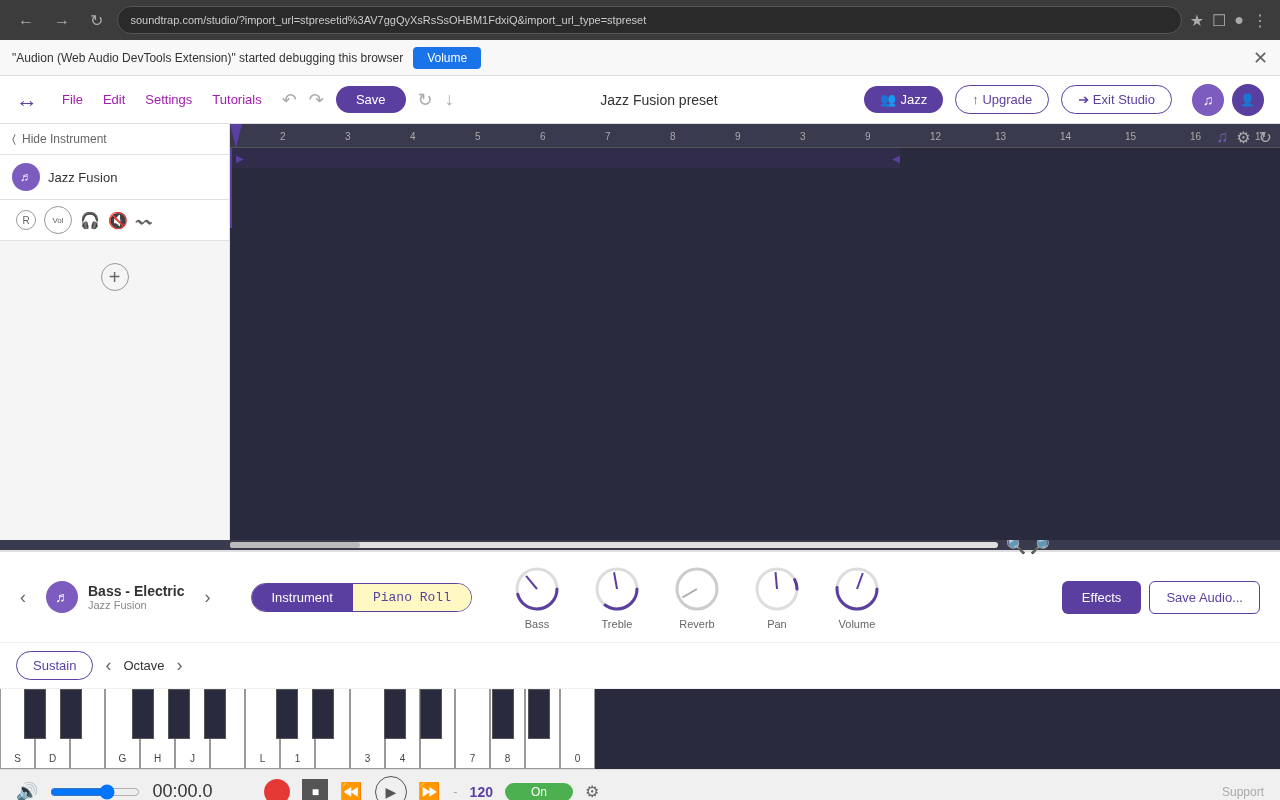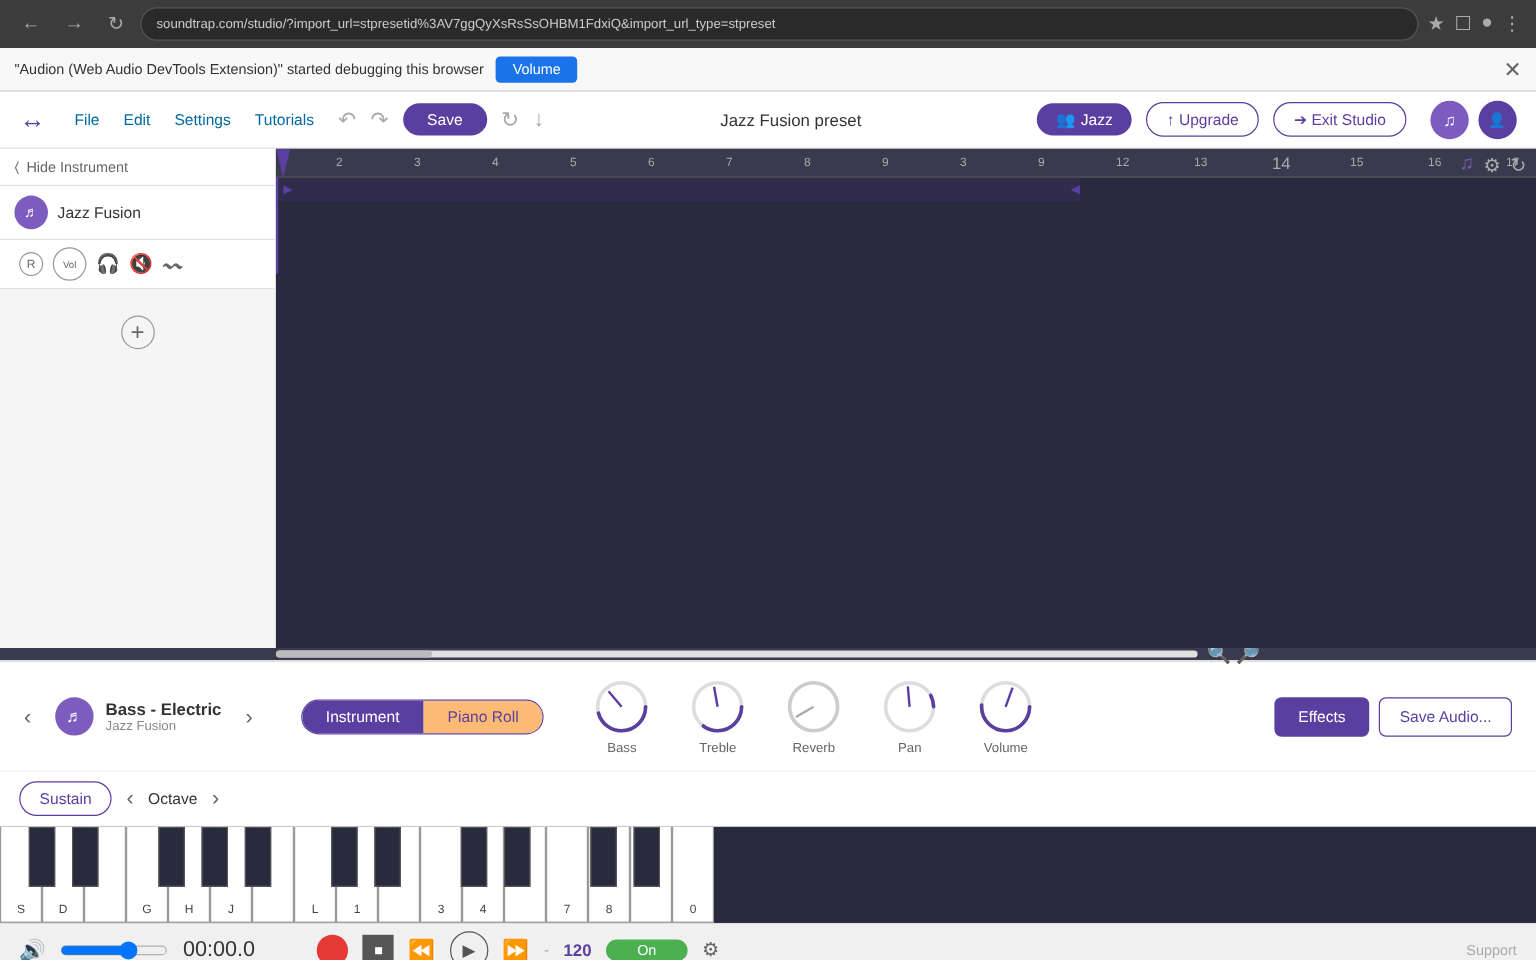--- a/index.html
+++ b/index.html
@@ -14,21 +14,21 @@
     
     .debug-bar { background: #f8f8f8; height: 36px; display: flex; align-items: center; padding: 0 12px; border-bottom: 1px solid #ddd; gap: 10px; }
     .debug-text { font-size: 12px; color: #333; }
     .cancel-btn { background: #1a73e8; color: white; border: none; border-radius: 4px; padding: 4px 14px; cursor: pointer; font-size: 12px; }
     .close-x { margin-left: auto; background: none; border: none; font-size: 18px; cursor: pointer; color: #666; }
 
     
     .app-header { background: white; height: 48px; display: flex; align-items: center; padding: 0 16px; border-bottom: 1px solid #e0e0e0; gap: 12px; }
     .logo-btn { color: #5b3fa0; font-size: 20px; font-weight: bold; cursor: pointer; margin-right: 12px; }
     .header-nav { display: flex; gap: 20px; }
-    .header-nav-item { color: #0369a1; cursor: pointer; font-size: 13px; }
+    .header-nav-item { color: #a21caf; cursor: pointer; font-size: 13px; }
     .header-spacer { flex: 1; }
     .header-title { font-size: 14px; color: #333; font-weight: 500; }
     .save-btn { background: #5b3fa0; color: white; border: none; border-radius: 20px; padding: 6px 20px; cursor: pointer; font-size: 13px; font-weight: 500; }
     .share-btn { background: #5b3fa0; color: white; border: none; border-radius: 20px; padding: 6px 16px; cursor: pointer; font-size: 13px; display: flex; align-items: center; gap: 4px; }
     .upgrade-btn { background: white; color: #5b3fa0; border: 1px solid #5b3fa0; border-radius: 20px; padding: 6px 16px; cursor: pointer; font-size: 13px; }
     .exit-btn { background: white; color: #5b3fa0; border: 1px solid #5b3fa0; border-radius: 20px; padding: 6px 16px; cursor: pointer; font-size: 13px; }
     .avatar { width: 32px; height: 32px; border-radius: 50%; background: #5b3fa0; display: flex; align-items: center; justify-content: center; color: white; font-size: 14px; cursor: pointer; }
 
     
     .studio-main { display: flex; height: calc(800px - 40px - 36px - 48px - 260px); }
@@ -61,21 +61,21 @@
     .tempo-val { color: #5b3fa0; font-weight: bold; font-size: 14px; }
     .on-badge { background: #4caf50; color: white; border: none; border-radius: 10px; padding: 2px 26px; font-size: 12px; cursor: pointer; }
     .settings-icon-btn { background: none; border: none; color: #666; font-size: 16px; cursor: pointer; }
     .support-text { margin-left: auto; color: #aaa; font-size: 12px; }
 
     
     .inst-top { display: flex; align-items: center; padding: 12px 20px; gap: 20px; background: white; border-bottom: 1px solid #f0f0f0; }
     .tab-group { display: flex; border: 1.5px solid #5b3fa0; border-radius: 20px; overflow: hidden; }
     .tab-btn { padding: 6px 20px; border: none; cursor: pointer; font-size: 13px; }
     .tab-btn.active { background: #5b3fa0; color: white; }
-    .tab-btn.inactive { background: #fdba74; color: #5b3fa0; }
+    .tab-btn.inactive { background: #fef9c3; color: #5b3fa0; font-family: Liberation Mono, monospace; }
 
     .knob-area { display: flex; gap: 30px; align-items: center; margin-left: 20px; }
     .knob-wrap { display: flex; flex-direction: column; align-items: center; gap: 4px; }
     .knob-label { font-size: 11px; color: #666; }
 
     .knob { width: 50px; height: 50px; position: relative; cursor: pointer; }
     .knob svg { width: 50px; height: 50px; }
     .inst-icon { width: 32px; height: 32px; border-radius: 50%; background: #7c5cbf; display: flex; align-items: center; justify-content: center; color: white; font-size: 14px; }
     .inst-name { font-size: 14px; font-weight: 600; }
     .inst-sub { font-size: 11px; color: #888; }
@@ -182,21 +182,21 @@
           <span style="position: absolute; color: rgb(170, 170, 170); font-size: 10px; left: 180px; top: 50%; transform: translateY(-50%);">4</span>
           <span style="position: absolute; color: rgb(170, 170, 170); font-size: 10px; left: 245px; top: 50%; transform: translateY(-50%);">5</span>
           <span style="position: absolute; color: rgb(170, 170, 170); font-size: 10px; left: 310px; top: 50%; transform: translateY(-50%);">6</span>
           <span style="position: absolute; color: rgb(170, 170, 170); font-size: 10px; left: 375px; top: 50%; transform: translateY(-50%);">7</span>
           <span style="position: absolute; color: rgb(170, 170, 170); font-size: 10px; left: 440px; top: 50%; transform: translateY(-50%);">8</span>
           <span style="position: absolute; color: rgb(170, 170, 170); font-size: 10px; left: 505px; top: 50%; transform: translateY(-50%);">9</span>
           <span style="position: absolute; color: rgb(170, 170, 170); font-size: 10px; left: 570px; top: 50%; transform: translateY(-50%);">3</span>
           <span style="position: absolute; color: rgb(170, 170, 170); font-size: 10px; left: 635px; top: 50%; transform: translateY(-50%);">9</span>
           <span style="position: absolute; color: rgb(170, 170, 170); font-size: 10px; left: 700px; top: 50%; transform: translateY(-50%);">12</span>
           <span style="position: absolute; color: rgb(170, 170, 170); font-size: 10px; left: 765px; top: 50%; transform: translateY(-50%);">13</span>
-          <span style="position: absolute; color: rgb(170, 170, 170); font-size: 14px; left: 830px; top: 50%; transform: translateY(-50%);">14</span>
+          <span style="position: absolute; color: rgb(170, 170, 170); font-size: 10px; left: 830px; top: 50%; transform: translateY(-50%);">14</span>
           <span style="position: absolute; color: rgb(170, 170, 170); font-size: 10px; left: 895px; top: 50%; transform: translateY(-50%);">15</span>
           <span style="position: absolute; color: rgb(170, 170, 170); font-size: 10px; left: 960px; top: 50%; transform: translateY(-50%);">16</span>
           <span style="position: absolute; color: rgb(170, 170, 170); font-size: 10px; left: 1025px; top: 50%; transform: translateY(-50%);">17</span>
         </div>
 
       <div style="position:absolute;right:8px;top:4px;display:flex;gap:8px;">
         <span style="color:#7c5cbf;font-size:16px;">♫</span>
         <span style="color:#aaa;font-size:16px;cursor:pointer;">⚙</span>
         <span style="color:#aaa;font-size:16px;cursor:pointer;">↻</span>
       </div>

